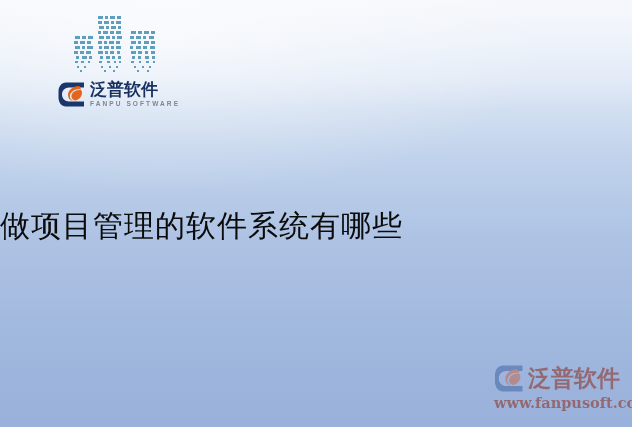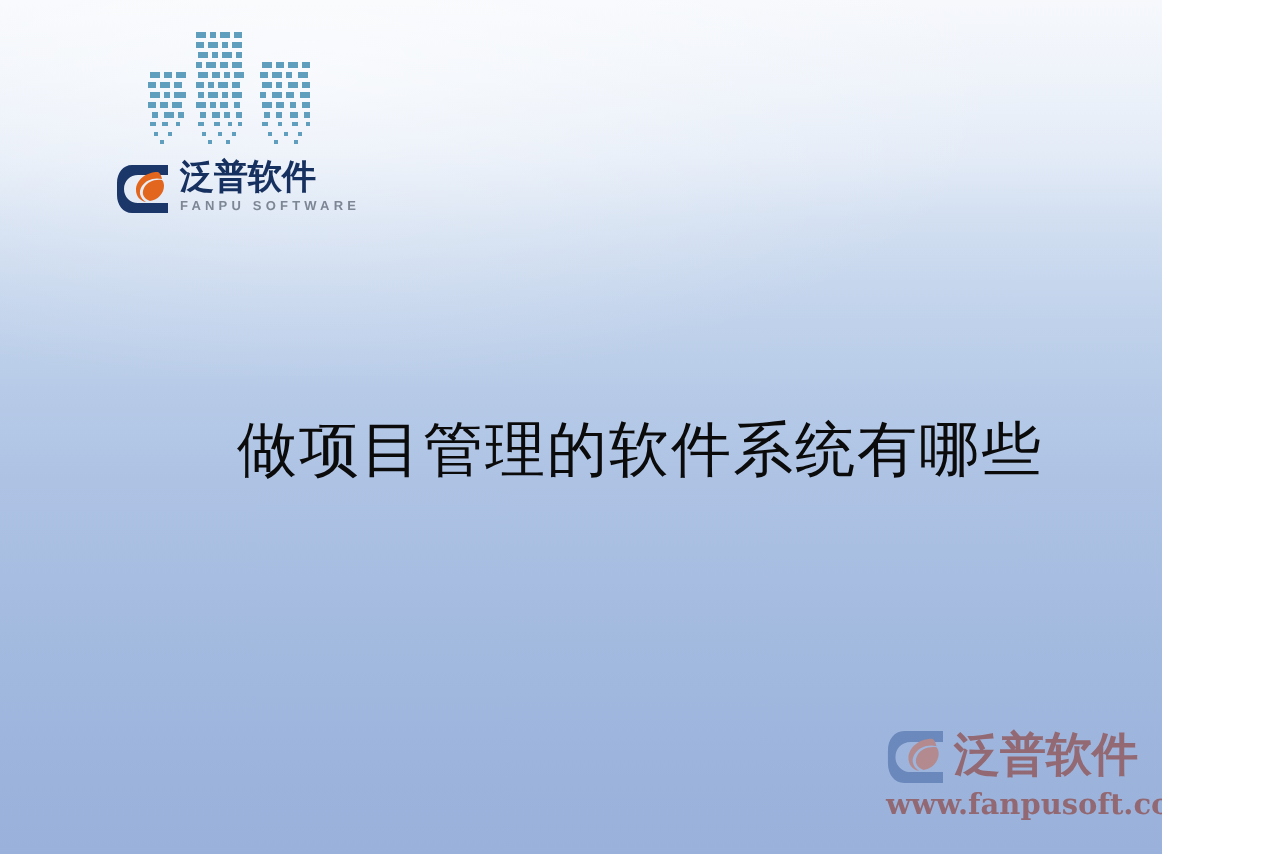--- a/index.html
+++ b/index.html
@@ -6,21 +6,21 @@
     margin: 0;
     padding: 0;
     background: #ffffff;
   }
   body {
     font-family: "Liberation Sans", sans-serif;
   }
 
   .screen {
     position: relative;
-    width: 581px;
+    width: 632px;
     height: 427px;
     overflow: hidden;
     
     background:
       linear-gradient(to bottom,
         #f6f8fc 0px,
         #eef3fa 40px,
         #e3ebf7 78px,
         #d2dff1 110px,
         #c3d4ec 150px,
@@ -104,21 +104,21 @@
     white-space: nowrap;
     margin-top: 1px;
   }
 
   
   .headline {
     position: absolute;
     left: 0;
     top: 206px;
     width: 640px;
-    text-align: center;
+    text-align: left;
     font-family: "DejaVu Serif", "Liberation Serif", serif;
     font-size: 30px;
     line-height: 40px;
     color: #0b0b0b;
     letter-spacing: 1px;
     white-space: nowrap;
   }
 
   
   .watermark {

